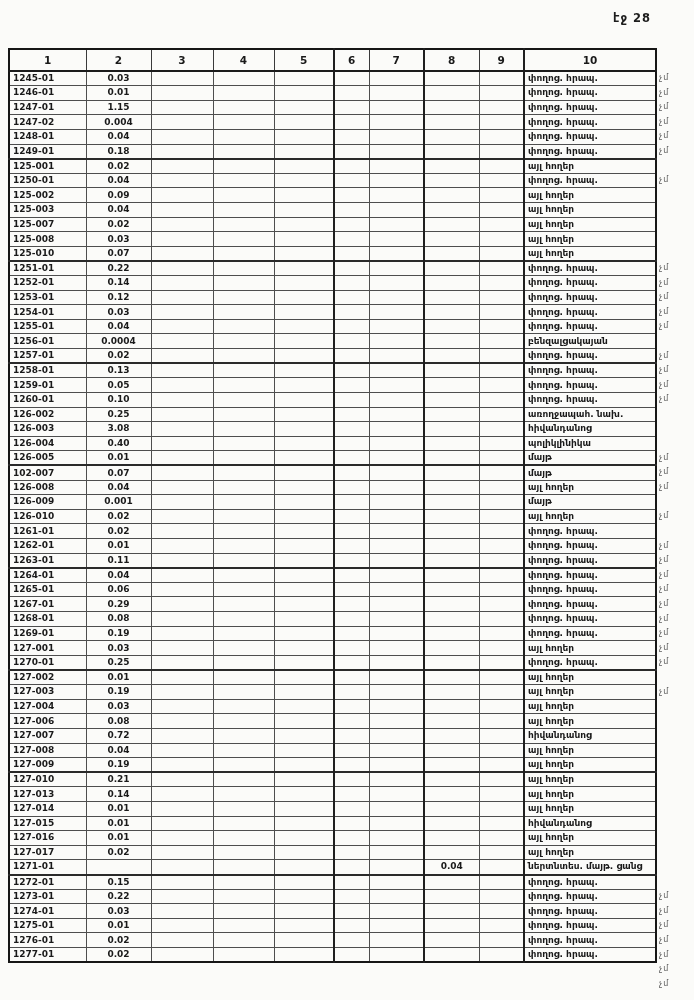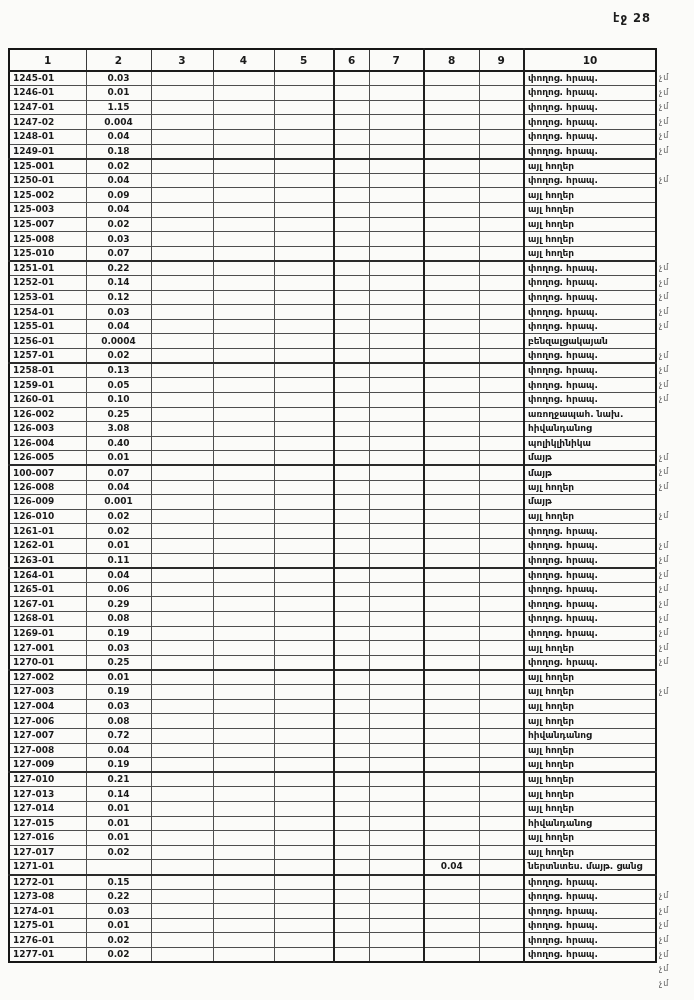--- a/index.html
+++ b/index.html
@@ -407,21 +407,21 @@
       <td class="c3"></td>
       <td class="c4"></td>
       <td class="c5"></td>
       <td class="c6"></td>
       <td class="c7"></td>
       <td class="c8"></td>
       <td class="c9"></td>
       <td class="c10">մայթ</td>
     </tr>
         <tr>
-      <td class="c1">100-007</td>
+      <td class="c1">102-007</td>
       <td class="c2">0.07</td>
       <td class="c3"></td>
       <td class="c4"></td>
       <td class="c5"></td>
       <td class="c6"></td>
       <td class="c7"></td>
       <td class="c8"></td>
       <td class="c9"></td>
       <td class="c10">մայթ</td>
     </tr>
@@ -755,21 +755,21 @@
       <td class="c3"></td>
       <td class="c4"></td>
       <td class="c5"></td>
       <td class="c6"></td>
       <td class="c7"></td>
       <td class="c8"></td>
       <td class="c9"></td>
       <td class="c10">փողոց. հրապ.</td>
     </tr>
         <tr>
-      <td class="c1">1273-08</td>
+      <td class="c1">1273-01</td>
       <td class="c2">0.22</td>
       <td class="c3"></td>
       <td class="c4"></td>
       <td class="c5"></td>
       <td class="c6"></td>
       <td class="c7"></td>
       <td class="c8"></td>
       <td class="c9"></td>
       <td class="c10">փողոց. հրապ.</td>
     </tr>

